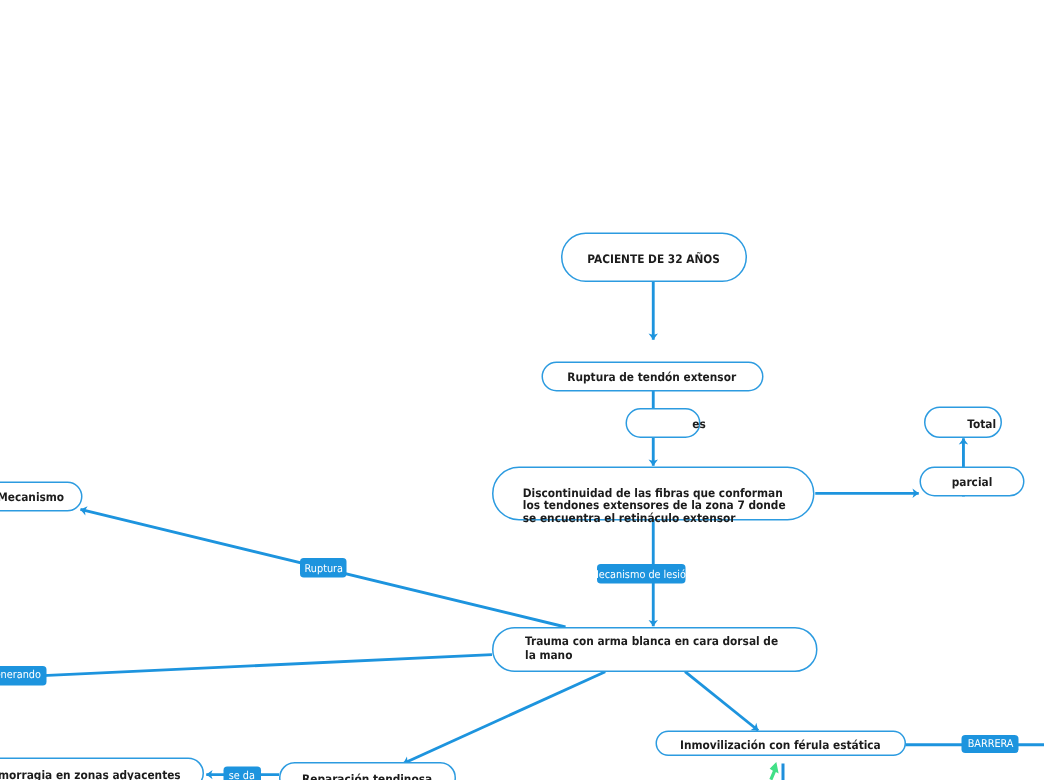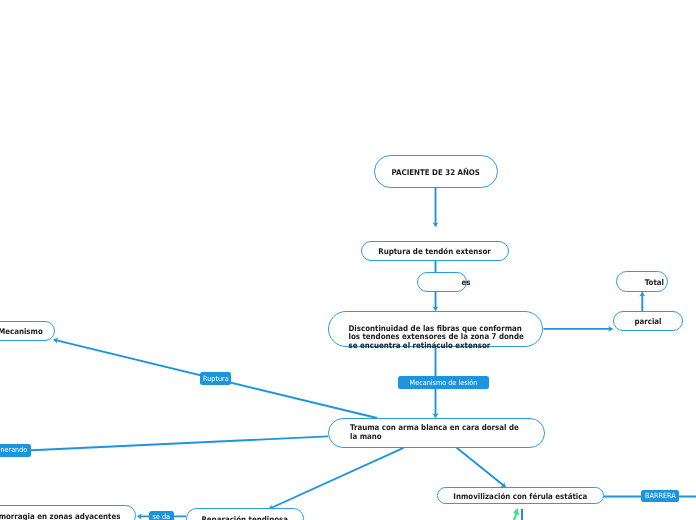--- a/index.html
+++ b/index.html
@@ -65,21 +65,21 @@
 <div class="node ctr" style="left:437px;top:487px;width:166.5px;height:17px;">
     <span>Inmovilización con férula estática</span>
   </div>
 <div class="node" style="left:-27.6px;top:505px;width:163.6px;height:20.5px;justify-content:center;text-align:center;">
     <span>Hemorragia en zonas adyacentes</span>
   </div>
 <div class="node ctr" style="left:186px;top:508px;width:117.5px;height:20.5px;">
     <span>Reparación tendinosa</span>
   </div>
 
-<div class="label" style="left:398px;top:376.3px;width:91px;height:12.5px;">Mecanismo de lesión</div>
+<div class="label" style="left:398px;top:376.3px;width:59px;height:12.5px;">Mecanismo de lesión</div>
 <div class="label" style="left:200.3px;top:371.9px;width:31.2px;height:13.1px;">Ruptura</div>
 <div class="label" style="left:-12.5px;top:443.9px;width:43.7px;height:12.9px;">Generando</div>
 <div class="label" style="left:641.4px;top:489.7px;width:38px;height:11.9px;padding-top:1.1px;">BARRERA</div>
 <div class="label" style="left:148.6px;top:510.6px;width:25.3px;height:11.8px;">se da</div>
 
 <svg style="position:absolute;left:506px;top:505px;width:22px;height:18px;overflow:visible;" viewBox="0 0 22 18" xmlns="http://www.w3.org/2000/svg">
   <path d="M11.55,3.0 L13.1,10.6 L11.25,9.6 L8.9,15.2 L6.9,14.4 L9.25,8.8 L7.1,7.5 Z" fill="#41e086"></path>
 </svg>
 <div style="position:absolute;left:521.3px;top:509.2px;width:1.3px;height:12px;background:#1f8fdb;"></div>
 

